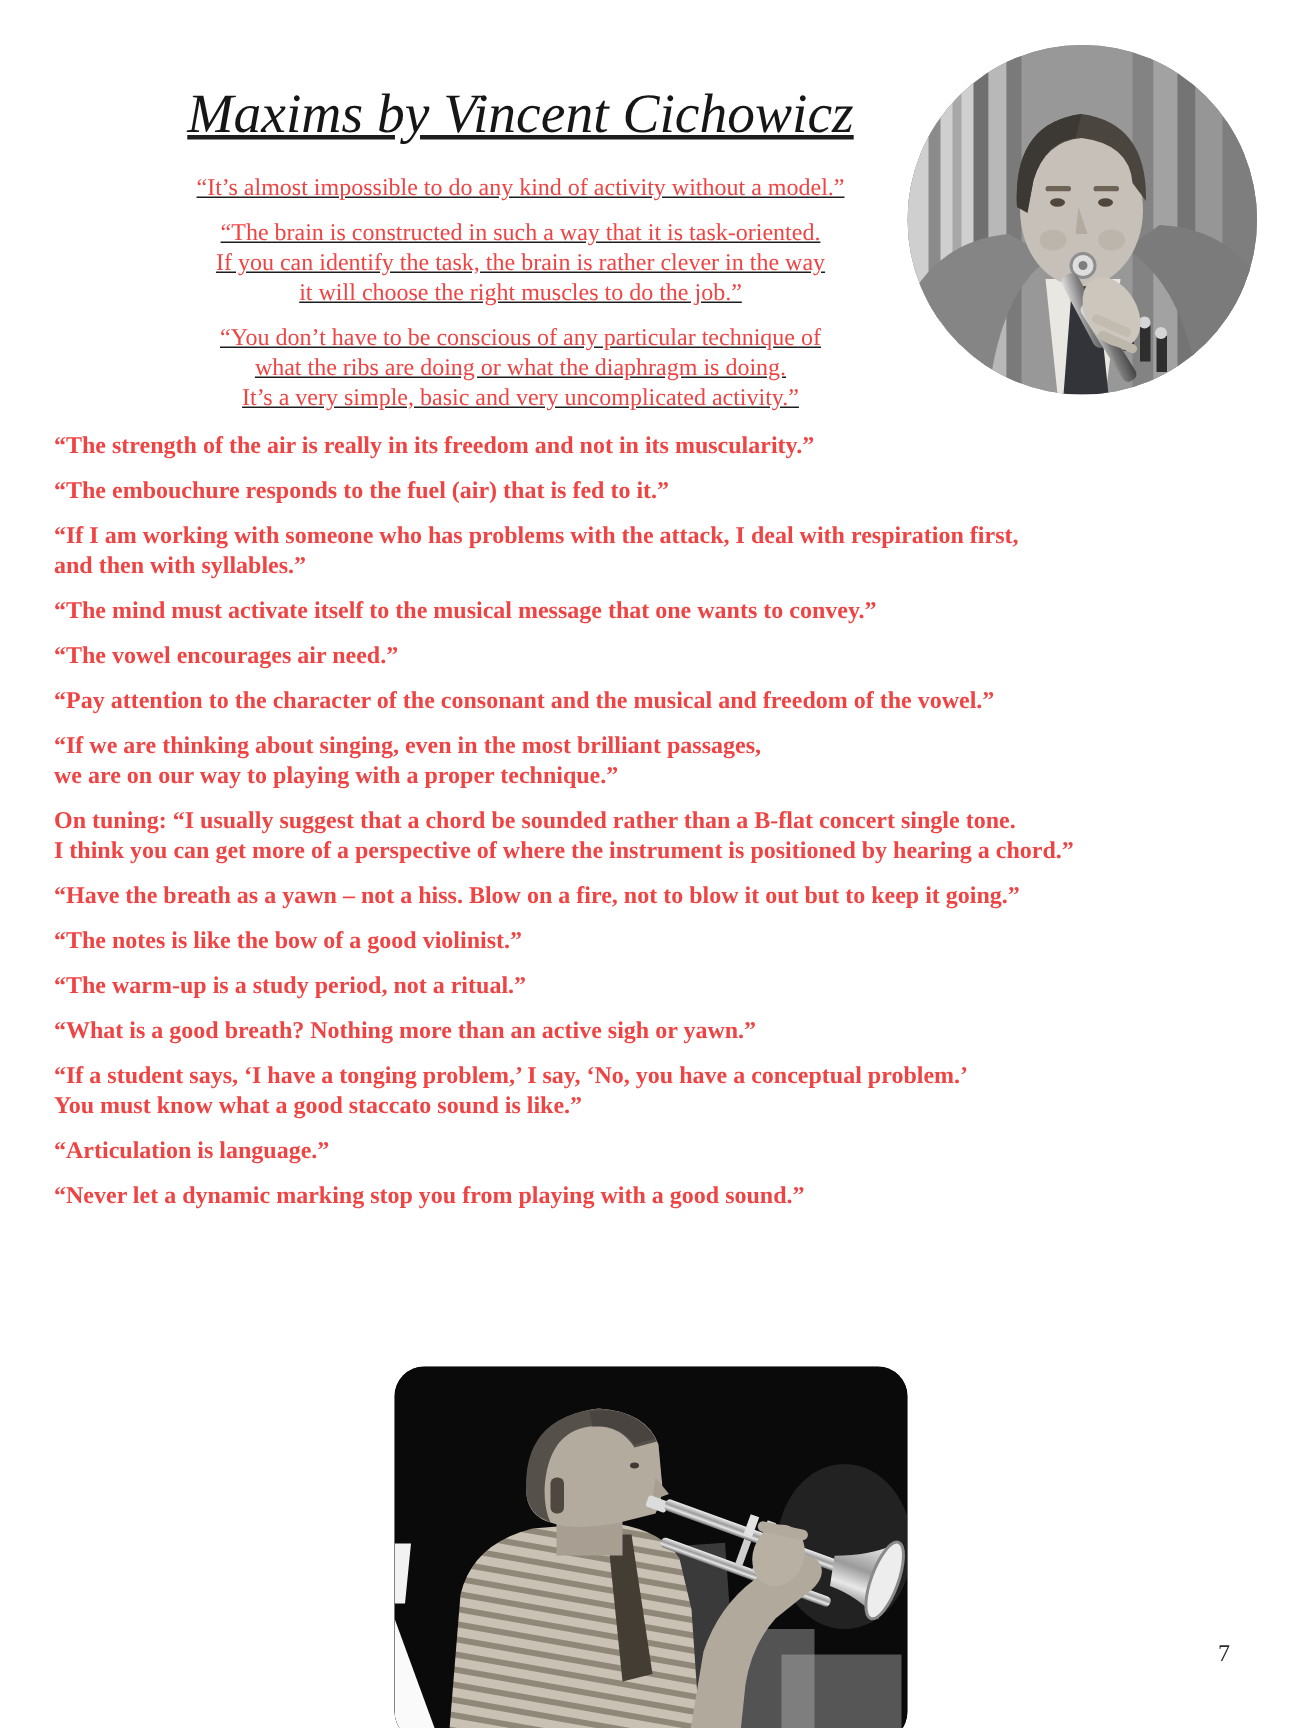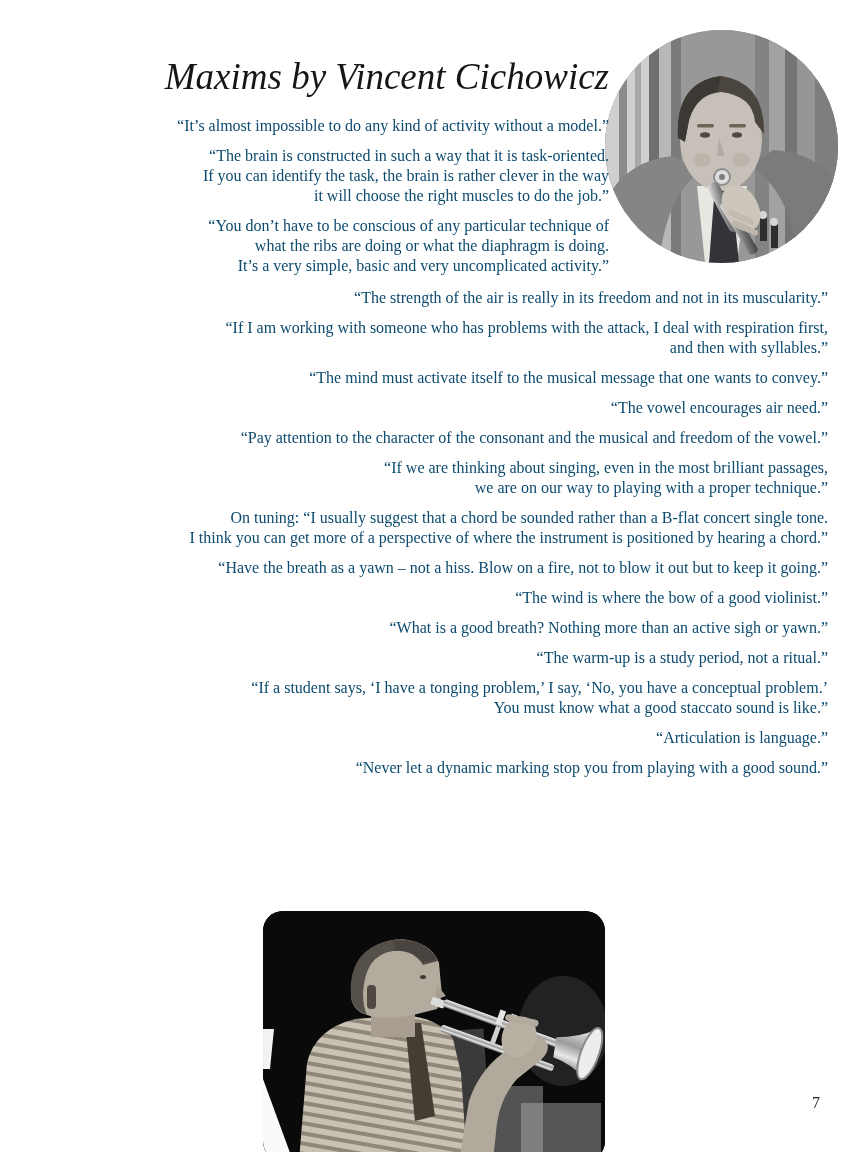--- a/index.html
+++ b/index.html
@@ -7,31 +7,31 @@
     width:864px;height:1152px;position:relative;overflow:hidden;
     background:#ffffff;color:#1d1d1d;
     font-family:"Liberation Serif","DejaVu Serif",serif;
   }
   .page{position:absolute;inset:0;}
   .portrait-wrap{
     position:absolute;left:605px;top:30px;width:233px;height:233px;
     border-radius:50%;overflow:hidden;background:#8f8f8f;
   }
   .header-col{
-    position:absolute;left:85px;top:54px;width:524px;text-align:right;
+    position:absolute;left:85px;top:54px;width:524px;text-align:center;text-decoration:underline;
   }
   .page-title{
     font-style:italic;font-weight:400;font-size:37px;line-height:46px;
     margin:0 0 16px 0;color:#161616;letter-spacing:0px;white-space:nowrap;
   }
   .quote{
-    font-size:16px;line-height:20px;margin:0 0 10px 0;color:#0c4a6e;
+    font-size:16px;line-height:20px;margin:0 0 10px 0;color:#ef4444;
   }
   .wide-quotes{
-    position:absolute;left:36px;top:288px;width:792px;text-align:right;
+    position:absolute;left:36px;top:288px;width:792px;text-align:left;font-weight:bold;
   }
   .bottom-photo{
     position:absolute;left:263px;top:911px;width:342px;height:250px;
     border-radius:20px;overflow:hidden;background:#0a0a0a;
   }
   .page-number{
     position:absolute;left:804px;top:1094px;width:24px;text-align:center;
     font-size:16px;color:#2a2a2a;
   }
 </style>
@@ -103,30 +103,31 @@
     <h1 class="page-title">Maxims by Vincent Cichowicz</h1>
     <div>
         <p class="quote">“It’s almost impossible to do any kind of activity without a model.”</p>
         <p class="quote">“The brain is constructed in such a way that it is task-oriented.<br>If you can identify the task, the brain is rather clever in the way<br>it will choose the right muscles to do the job.”</p>
         <p class="quote">“You don’t have to be conscious of any particular technique of<br>what the ribs are doing or what the diaphragm is doing.<br>It’s a very simple, basic and very uncomplicated activity.”</p>
       </div>
   </div>
 
   <div class="wide-quotes">
       <p class="quote">“The strength of the air is really in its freedom and not in its muscularity.”</p>
+      <p class="quote">“The embouchure responds to the fuel (air) that is fed to it.”</p>
       <p class="quote">“If I am working with someone who has problems with the attack, I deal with respiration first,<br>and then with syllables.”</p>
       <p class="quote">“The mind must activate itself to the musical message that one wants to convey.”</p>
       <p class="quote">“The vowel encourages air need.”</p>
       <p class="quote">“Pay attention to the character of the consonant and the musical and freedom of the vowel.”</p>
       <p class="quote">“If we are thinking about singing, even in the most brilliant passages,<br>we are on our way to playing with a proper technique.”</p>
       <p class="quote">On tuning: “I usually suggest that a chord be sounded rather than a B-flat concert single tone.<br>I think you can get more of a perspective of where the instrument is positioned by hearing a chord.”</p>
       <p class="quote">“Have the breath as a yawn – not a hiss. Blow on a fire, not to blow it out but to keep it going.”</p>
-      <p class="quote">“The wind is where the bow of a good violinist.”</p>
+      <p class="quote">“The notes is like the bow of a good violinist.”</p>
+      <p class="quote">“The warm-up is a study period, not a ritual.”</p>
       <p class="quote">“What is a good breath? Nothing more than an active sigh or yawn.”</p>
-      <p class="quote">“The warm-up is a study period, not a ritual.”</p>
       <p class="quote">“If a student says, ‘I have a tonging problem,’ I say, ‘No, you have a conceptual problem.’<br>You must know what a good staccato sound is like.”</p>
       <p class="quote">“Articulation is language.”</p>
       <p class="quote">“Never let a dynamic marking stop you from playing with a good sound.”</p>
     </div>
 
   <div class="bottom-photo">
     <svg viewBox="0 0 342 250" width="342" height="250">
       <defs>
         <pattern id="stripes" width="10" height="10" patternUnits="userSpaceOnUse" patternTransform="rotate(100)">
           <rect width="10" height="10" fill="#c9c1b4"></rect>

